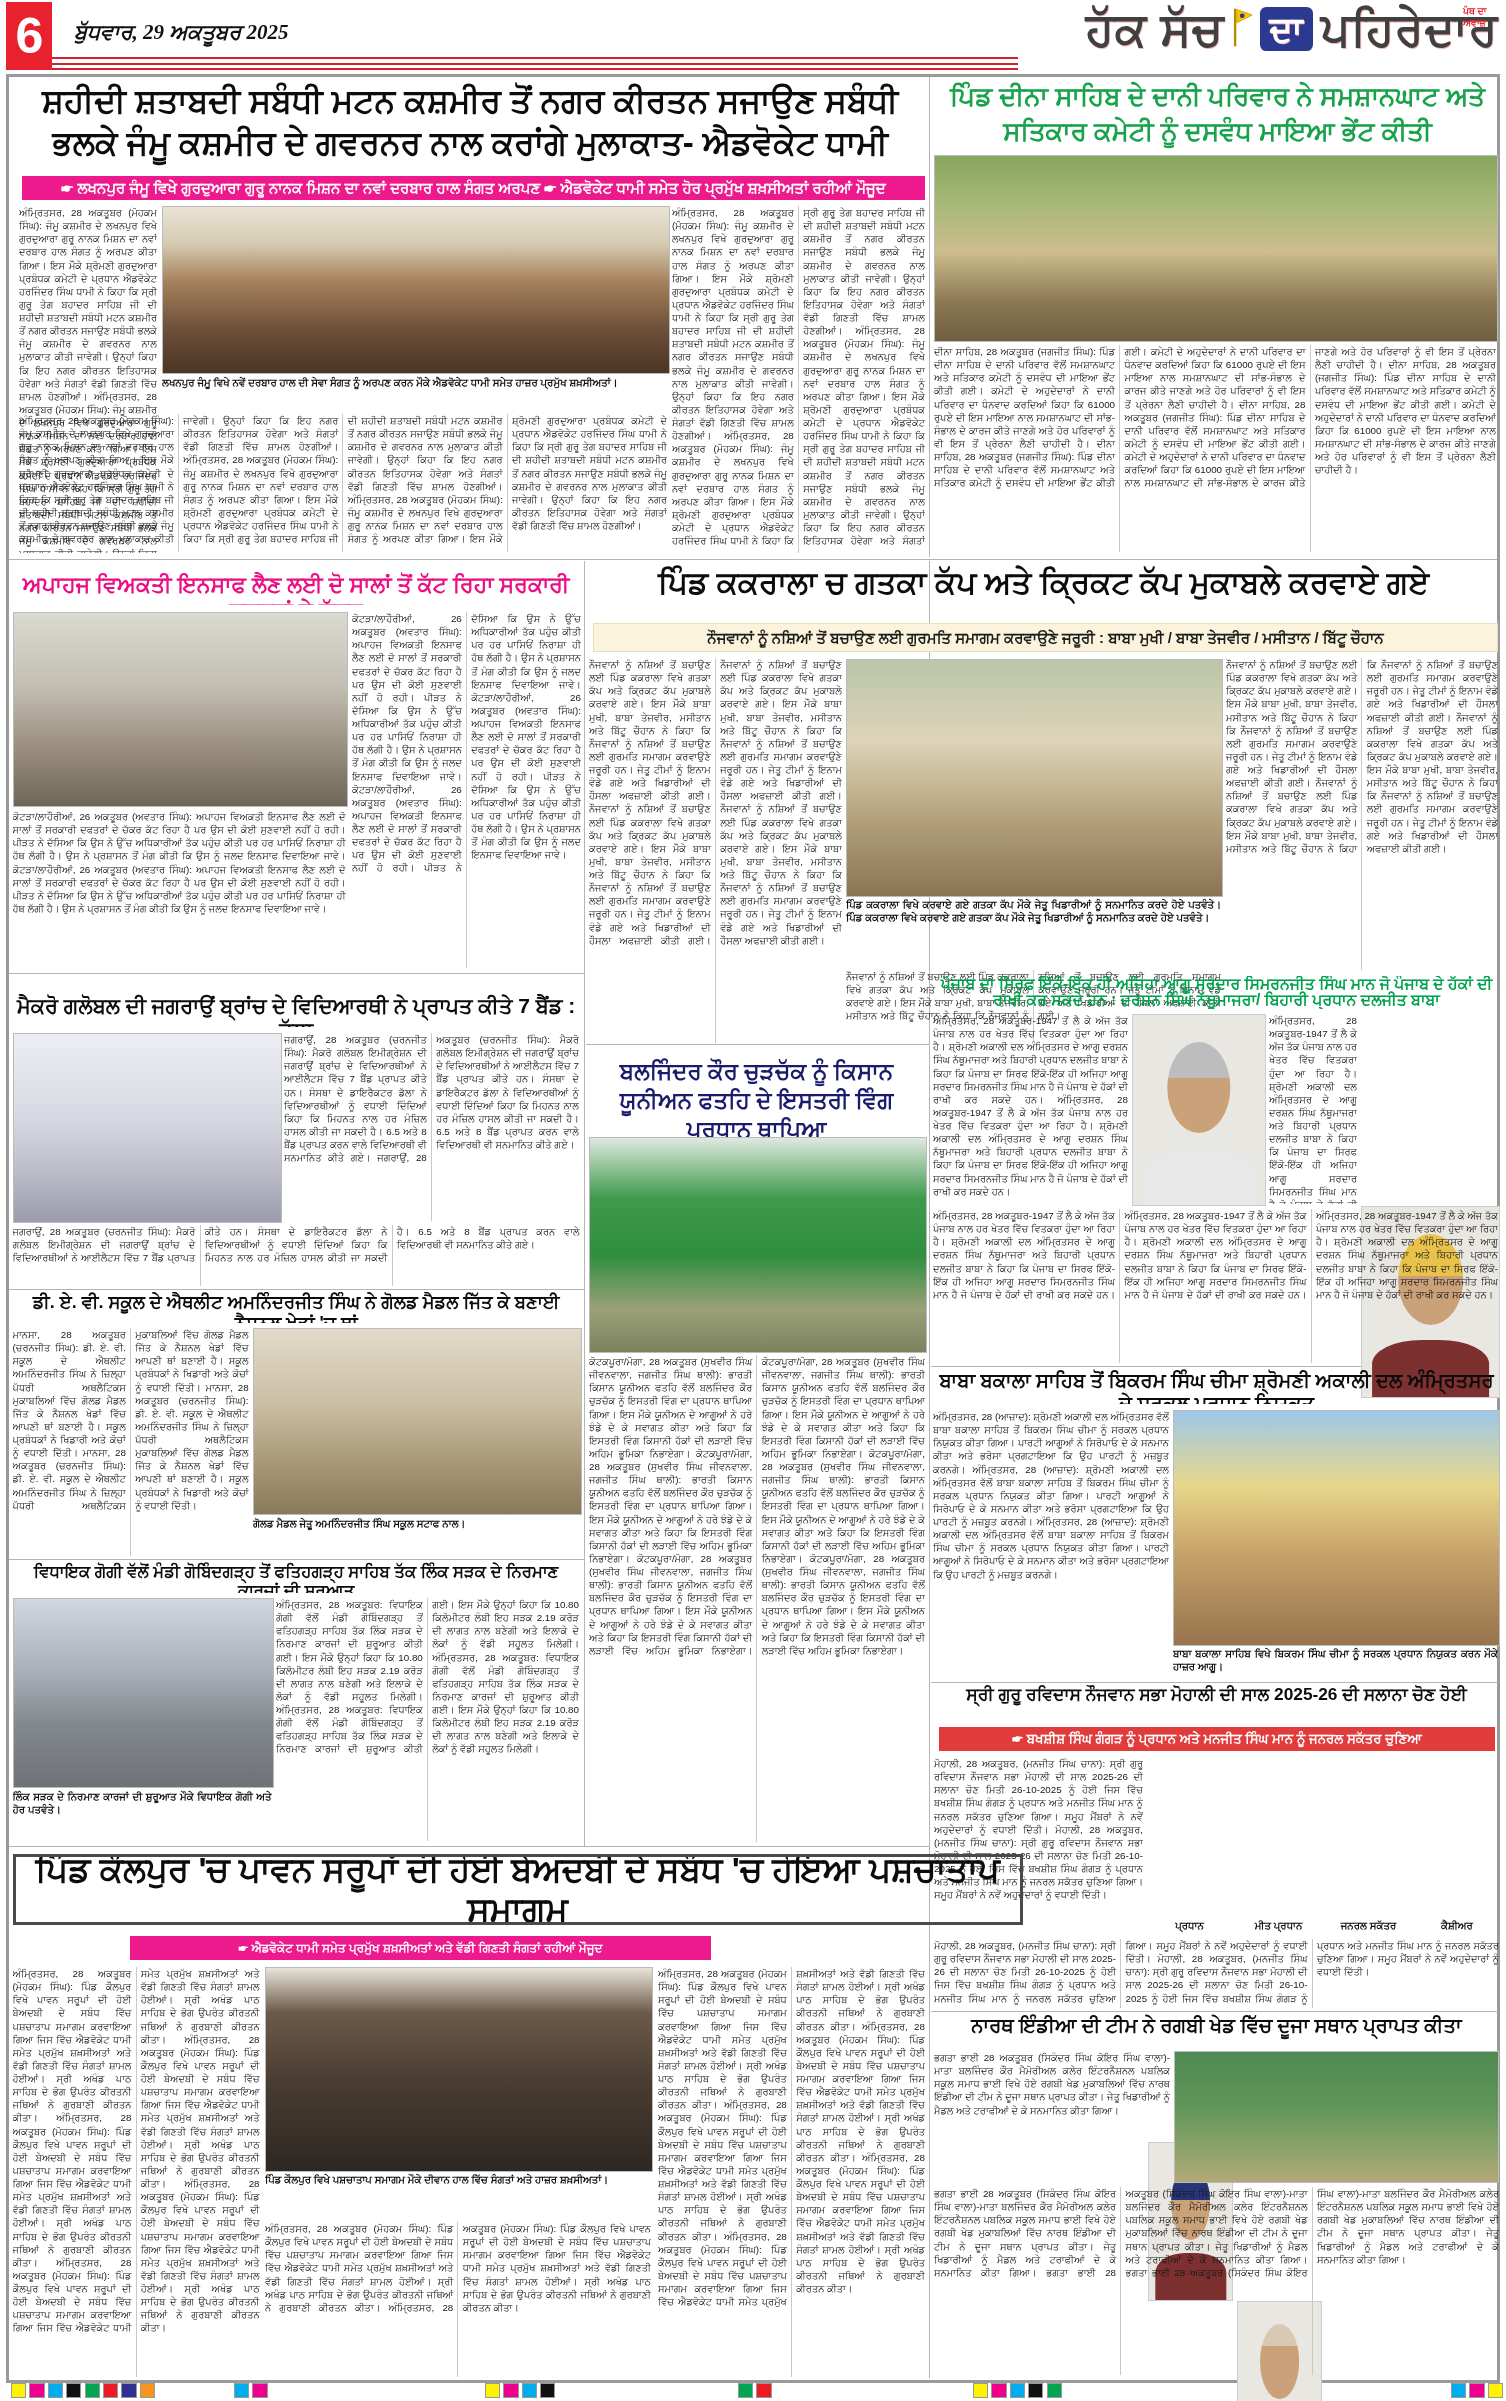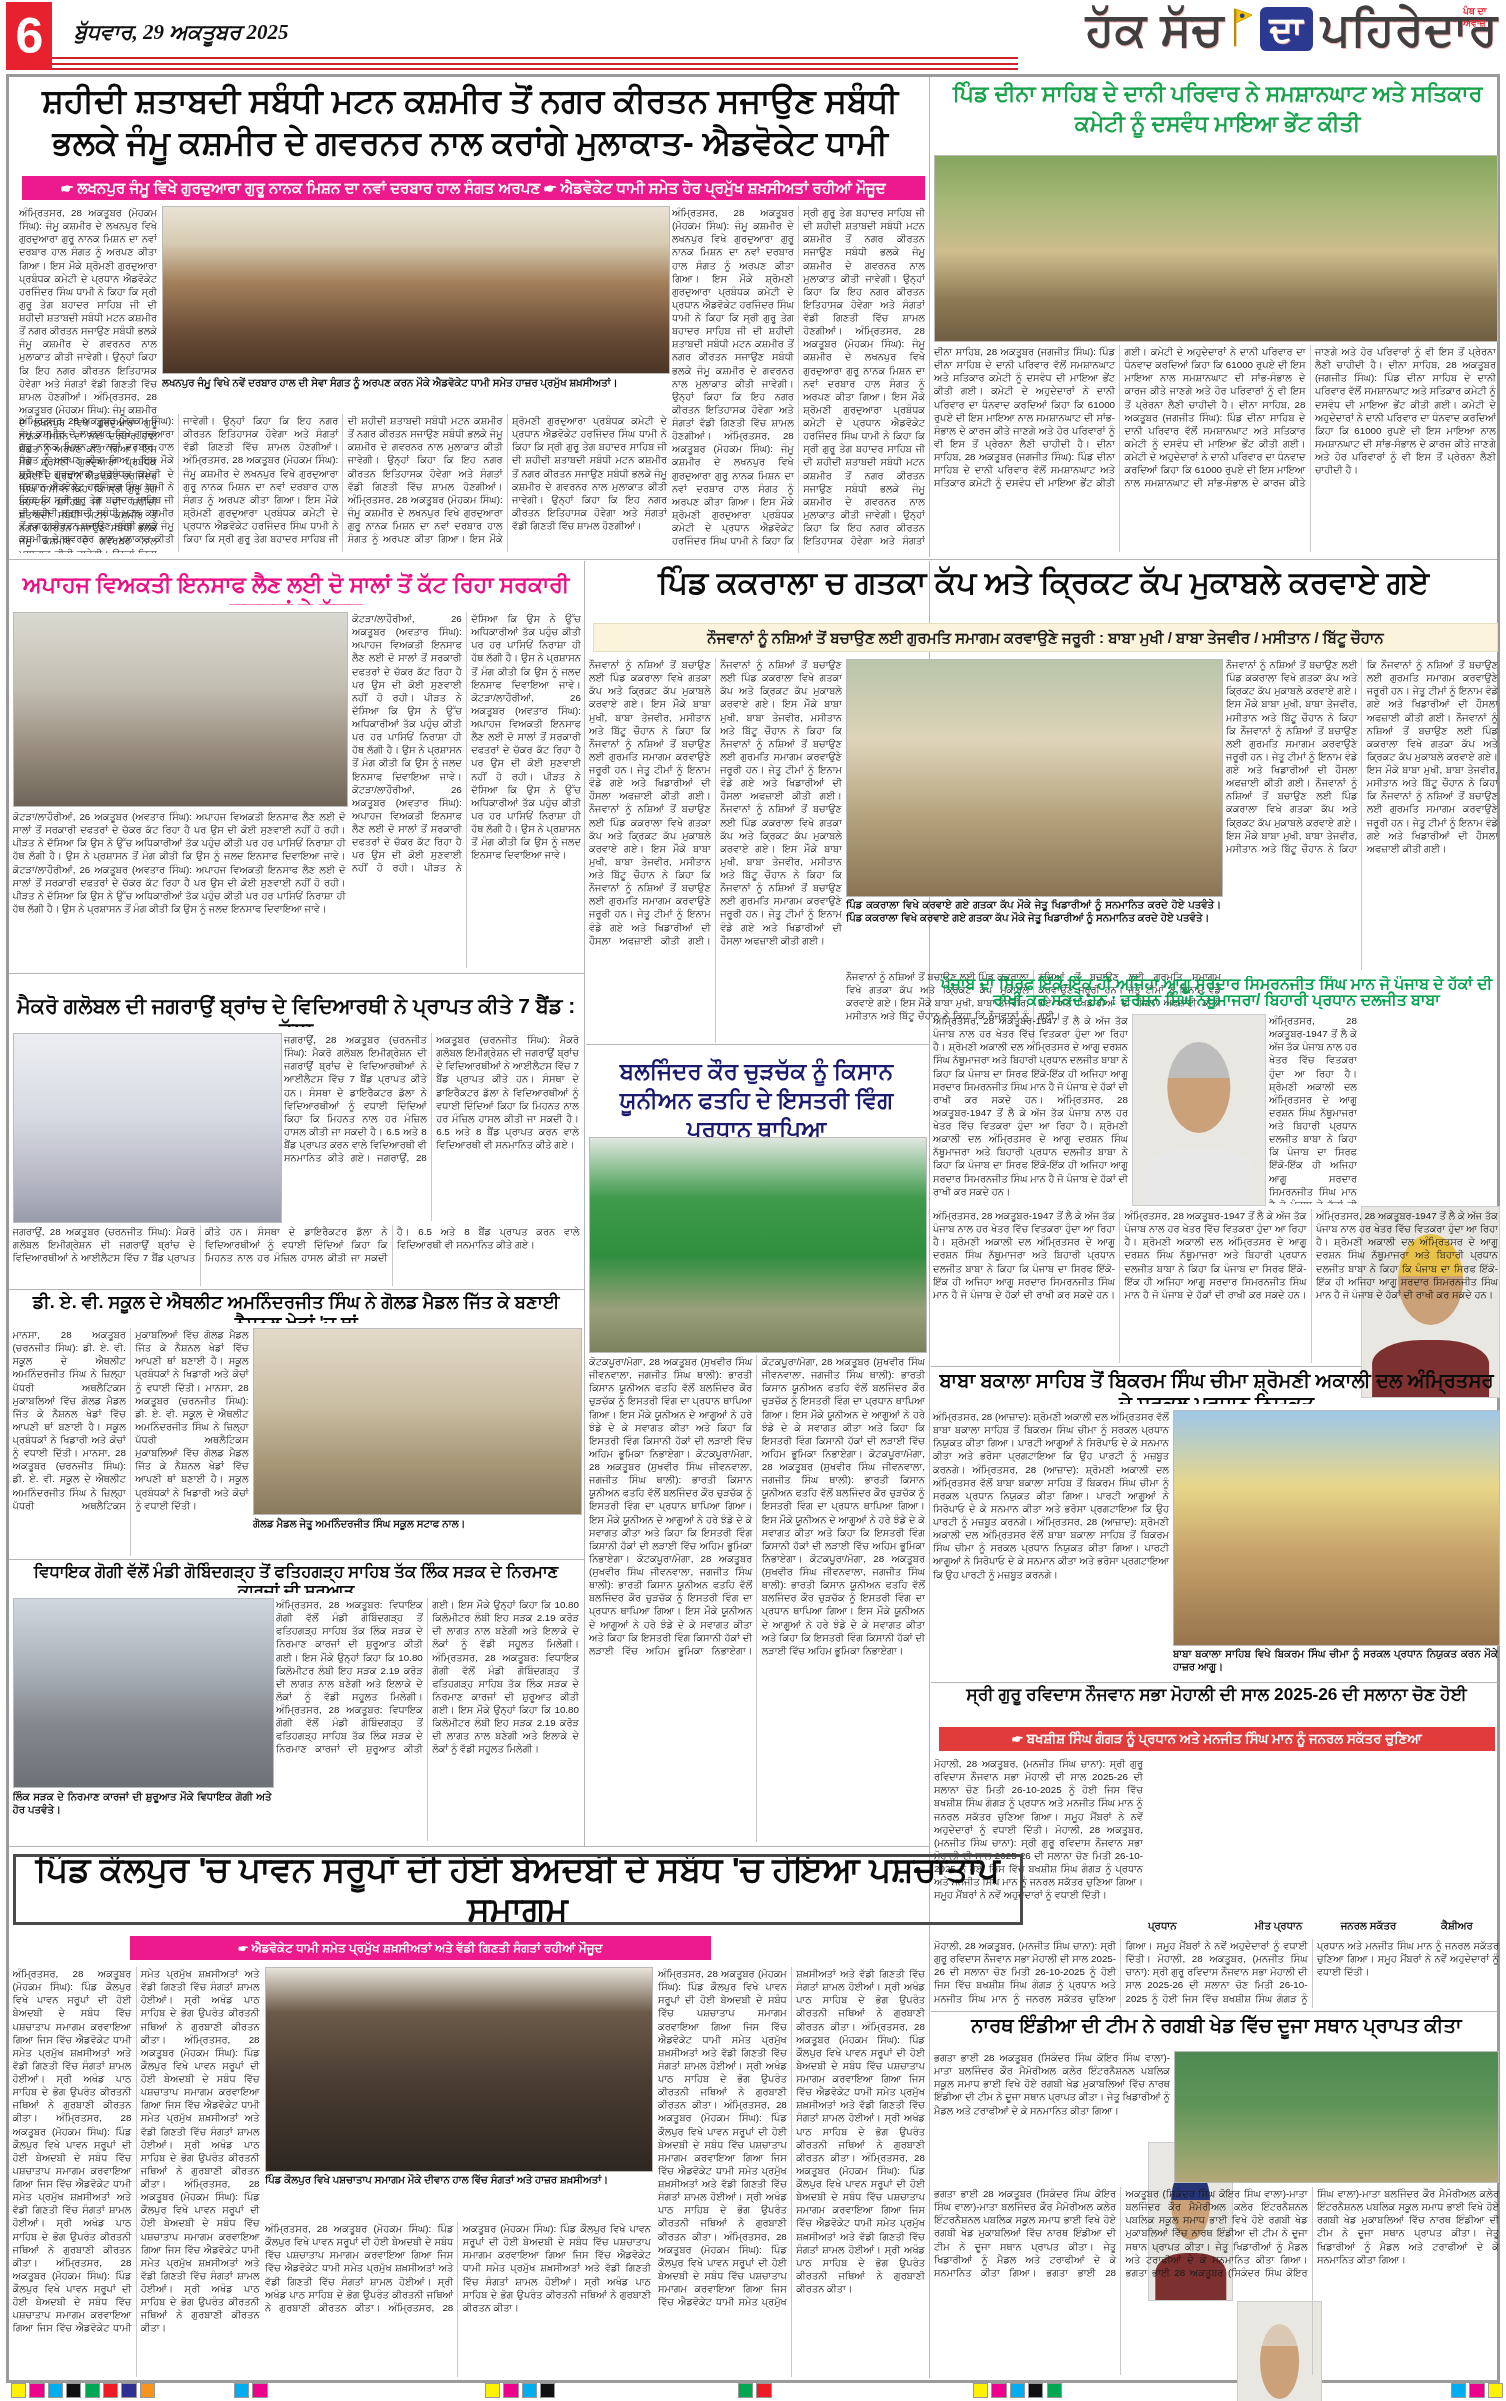--- a/index.html
+++ b/index.html
@@ -95,21 +95,21 @@
   <div class="abs hline" style="left:931px;top:2011px;width:567px;"></div>
 
   <div class="abs headline" style="left:15.7px;top:80px;width:909px;height:93px;font-size:33px;line-height:1.28;">ਸ਼ਹੀਦੀ ਸ਼ਤਾਬਦੀ ਸਬੰਧੀ ਮਟਨ ਕਸ਼ਮੀਰ ਤੋਂ ਨਗਰ ਕੀਰਤਨ ਸਜਾਉਣ ਸਬੰਧੀ ਭਲਕੇ ਜੰਮੂ ਕਸ਼ਮੀਰ ਦੇ ਗਵਰਨਰ ਨਾਲ ਕਰਾਂਗੇ ਮੁਲਾਕਾਤ- ਐਡਵੋਕੇਟ ਧਾਮੀ</div>
   <div class="abs kicker" style="left:22px;top:176px;width:903px;height:24px;font-size:15px;">☛ ਲਖਨਪੁਰ ਜੰਮੂ ਵਿਖੇ ਗੁਰਦੁਆਰਾ ਗੁਰੂ ਨਾਨਕ ਮਿਸ਼ਨ ਦਾ ਨਵਾਂ ਦਰਬਾਰ ਹਾਲ ਸੰਗਤ ਅਰਪਣ ☛ ਐਡਵੋਕੇਟ ਧਾਮੀ ਸਮੇਤ ਹੋਰ ਪ੍ਰਮੁੱਖ ਸ਼ਖ਼ਸੀਅਤਾਂ ਰਹੀਆਂ ਮੌਜੂਦ</div>
   <div class="abs body-text" style="left:19px;top:206px;width:138px;height:347px;">ਅੰਮ੍ਰਿਤਸਰ, 28 ਅਕਤੂਬਰ (ਮੋਹਕਮ ਸਿੰਘ): ਜੰਮੂ ਕਸ਼ਮੀਰ ਦੇ ਲਖਨਪੁਰ ਵਿਖੇ ਗੁਰਦੁਆਰਾ ਗੁਰੂ ਨਾਨਕ ਮਿਸ਼ਨ ਦਾ ਨਵਾਂ ਦਰਬਾਰ ਹਾਲ ਸੰਗਤ ਨੂੰ ਅਰਪਣ ਕੀਤਾ ਗਿਆ। ਇਸ ਮੌਕੇ ਸ਼੍ਰੋਮਣੀ ਗੁਰਦੁਆਰਾ ਪ੍ਰਬੰਧਕ ਕਮੇਟੀ ਦੇ ਪ੍ਰਧਾਨ ਐਡਵੋਕੇਟ ਹਰਜਿੰਦਰ ਸਿੰਘ ਧਾਮੀ ਨੇ ਕਿਹਾ ਕਿ ਸ੍ਰੀ ਗੁਰੂ ਤੇਗ ਬਹਾਦਰ ਸਾਹਿਬ ਜੀ ਦੀ ਸ਼ਹੀਦੀ ਸ਼ਤਾਬਦੀ ਸਬੰਧੀ ਮਟਨ ਕਸ਼ਮੀਰ ਤੋਂ ਨਗਰ ਕੀਰਤਨ ਸਜਾਉਣ ਸਬੰਧੀ ਭਲਕੇ ਜੰਮੂ ਕਸ਼ਮੀਰ ਦੇ ਗਵਰਨਰ ਨਾਲ ਮੁਲਾਕਾਤ ਕੀਤੀ ਜਾਵੇਗੀ। ਉਨ੍ਹਾਂ ਕਿਹਾ ਕਿ ਇਹ ਨਗਰ ਕੀਰਤਨ ਇਤਿਹਾਸਕ ਹੋਵੇਗਾ ਅਤੇ ਸੰਗਤਾਂ ਵੱਡੀ ਗਿਣਤੀ ਵਿੱਚ ਸ਼ਾਮਲ ਹੋਣਗੀਆਂ। ਅੰਮ੍ਰਿਤਸਰ, 28 ਅਕਤੂਬਰ (ਮੋਹਕਮ ਸਿੰਘ): ਜੰਮੂ ਕਸ਼ਮੀਰ ਦੇ ਲਖਨਪੁਰ ਵਿਖੇ ਗੁਰਦੁਆਰਾ ਗੁਰੂ ਨਾਨਕ ਮਿਸ਼ਨ ਦਾ ਨਵਾਂ ਦਰਬਾਰ ਹਾਲ ਸੰਗਤ ਨੂੰ ਅਰਪਣ ਕੀਤਾ ਗਿਆ। ਇਸ ਮੌਕੇ ਸ਼੍ਰੋਮਣੀ ਗੁਰਦੁਆਰਾ ਪ੍ਰਬੰਧਕ ਕਮੇਟੀ ਦੇ ਪ੍ਰਧਾਨ ਐਡਵੋਕੇਟ ਹਰਜਿੰਦਰ ਸਿੰਘ ਧਾਮੀ ਨੇ ਕਿਹਾ ਕਿ ਸ੍ਰੀ ਗੁਰੂ ਤੇਗ ਬਹਾਦਰ ਸਾਹਿਬ ਜੀ ਦੀ ਸ਼ਹੀਦੀ ਸ਼ਤਾਬਦੀ ਸਬੰਧੀ ਮਟਨ ਕਸ਼ਮੀਰ ਤੋਂ ਨਗਰ ਕੀਰਤਨ ਸਜਾਉਣ ਸਬੰਧੀ ਭਲਕੇ ਜੰਮੂ ਕਸ਼ਮੀਰ ਦੇ ਗਵਰਨਰ ਨਾਲ ਮੁਲਾਕਾਤ ਕੀਤੀ ਜਾਵੇਗੀ। ਉਨ੍ਹਾਂ ਕਿਹਾ ਕਿ ਇਹ ਨਗਰ ਕੀਰਤਨ ਇਤਿਹਾਸਕ ਹੋਵੇਗਾ ਅਤੇ ਸੰਗਤਾਂ ਵੱਡੀ ਗਿਣਤੀ ਵਿੱਚ ਸ਼ਾਮਲ ਹੋਣਗੀਆਂ।</div>
   <div class="abs photo ph-hall" style="left:162px;top:206px;width:506px;height:166px;"></div>
   <div class="abs caption" style="left:162px;top:376px;width:506px;height:35px;">ਲਖਨਪੁਰ ਜੰਮੂ ਵਿਖੇ ਨਵੇਂ ਦਰਬਾਰ ਹਾਲ ਦੀ ਸੇਵਾ ਸੰਗਤ ਨੂੰ ਅਰਪਣ ਕਰਨ ਮੌਕੇ ਐਡਵੋਕੇਟ ਧਾਮੀ ਸਮੇਤ ਹਾਜ਼ਰ ਪ੍ਰਮੁੱਖ ਸ਼ਖ਼ਸੀਅਤਾਂ।</div>
   <div class="abs body-text cols2" style="left:672px;top:206px;width:253px;height:347px;">ਅੰਮ੍ਰਿਤਸਰ, 28 ਅਕਤੂਬਰ (ਮੋਹਕਮ ਸਿੰਘ): ਜੰਮੂ ਕਸ਼ਮੀਰ ਦੇ ਲਖਨਪੁਰ ਵਿਖੇ ਗੁਰਦੁਆਰਾ ਗੁਰੂ ਨਾਨਕ ਮਿਸ਼ਨ ਦਾ ਨਵਾਂ ਦਰਬਾਰ ਹਾਲ ਸੰਗਤ ਨੂੰ ਅਰਪਣ ਕੀਤਾ ਗਿਆ। ਇਸ ਮੌਕੇ ਸ਼੍ਰੋਮਣੀ ਗੁਰਦੁਆਰਾ ਪ੍ਰਬੰਧਕ ਕਮੇਟੀ ਦੇ ਪ੍ਰਧਾਨ ਐਡਵੋਕੇਟ ਹਰਜਿੰਦਰ ਸਿੰਘ ਧਾਮੀ ਨੇ ਕਿਹਾ ਕਿ ਸ੍ਰੀ ਗੁਰੂ ਤੇਗ ਬਹਾਦਰ ਸਾਹਿਬ ਜੀ ਦੀ ਸ਼ਹੀਦੀ ਸ਼ਤਾਬਦੀ ਸਬੰਧੀ ਮਟਨ ਕਸ਼ਮੀਰ ਤੋਂ ਨਗਰ ਕੀਰਤਨ ਸਜਾਉਣ ਸਬੰਧੀ ਭਲਕੇ ਜੰਮੂ ਕਸ਼ਮੀਰ ਦੇ ਗਵਰਨਰ ਨਾਲ ਮੁਲਾਕਾਤ ਕੀਤੀ ਜਾਵੇਗੀ। ਉਨ੍ਹਾਂ ਕਿਹਾ ਕਿ ਇਹ ਨਗਰ ਕੀਰਤਨ ਇਤਿਹਾਸਕ ਹੋਵੇਗਾ ਅਤੇ ਸੰਗਤਾਂ ਵੱਡੀ ਗਿਣਤੀ ਵਿੱਚ ਸ਼ਾਮਲ ਹੋਣਗੀਆਂ। ਅੰਮ੍ਰਿਤਸਰ, 28 ਅਕਤੂਬਰ (ਮੋਹਕਮ ਸਿੰਘ): ਜੰਮੂ ਕਸ਼ਮੀਰ ਦੇ ਲਖਨਪੁਰ ਵਿਖੇ ਗੁਰਦੁਆਰਾ ਗੁਰੂ ਨਾਨਕ ਮਿਸ਼ਨ ਦਾ ਨਵਾਂ ਦਰਬਾਰ ਹਾਲ ਸੰਗਤ ਨੂੰ ਅਰਪਣ ਕੀਤਾ ਗਿਆ। ਇਸ ਮੌਕੇ ਸ਼੍ਰੋਮਣੀ ਗੁਰਦੁਆਰਾ ਪ੍ਰਬੰਧਕ ਕਮੇਟੀ ਦੇ ਪ੍ਰਧਾਨ ਐਡਵੋਕੇਟ ਹਰਜਿੰਦਰ ਸਿੰਘ ਧਾਮੀ ਨੇ ਕਿਹਾ ਕਿ ਸ੍ਰੀ ਗੁਰੂ ਤੇਗ ਬਹਾਦਰ ਸਾਹਿਬ ਜੀ ਦੀ ਸ਼ਹੀਦੀ ਸ਼ਤਾਬਦੀ ਸਬੰਧੀ ਮਟਨ ਕਸ਼ਮੀਰ ਤੋਂ ਨਗਰ ਕੀਰਤਨ ਸਜਾਉਣ ਸਬੰਧੀ ਭਲਕੇ ਜੰਮੂ ਕਸ਼ਮੀਰ ਦੇ ਗਵਰਨਰ ਨਾਲ ਮੁਲਾਕਾਤ ਕੀਤੀ ਜਾਵੇਗੀ। ਉਨ੍ਹਾਂ ਕਿਹਾ ਕਿ ਇਹ ਨਗਰ ਕੀਰਤਨ ਇਤਿਹਾਸਕ ਹੋਵੇਗਾ ਅਤੇ ਸੰਗਤਾਂ ਵੱਡੀ ਗਿਣਤੀ ਵਿੱਚ ਸ਼ਾਮਲ ਹੋਣਗੀਆਂ। ਅੰਮ੍ਰਿਤਸਰ, 28 ਅਕਤੂਬਰ (ਮੋਹਕਮ ਸਿੰਘ): ਜੰਮੂ ਕਸ਼ਮੀਰ ਦੇ ਲਖਨਪੁਰ ਵਿਖੇ ਗੁਰਦੁਆਰਾ ਗੁਰੂ ਨਾਨਕ ਮਿਸ਼ਨ ਦਾ ਨਵਾਂ ਦਰਬਾਰ ਹਾਲ ਸੰਗਤ ਨੂੰ ਅਰਪਣ ਕੀਤਾ ਗਿਆ। ਇਸ ਮੌਕੇ ਸ਼੍ਰੋਮਣੀ ਗੁਰਦੁਆਰਾ ਪ੍ਰਬੰਧਕ ਕਮੇਟੀ ਦੇ ਪ੍ਰਧਾਨ ਐਡਵੋਕੇਟ ਹਰਜਿੰਦਰ ਸਿੰਘ ਧਾਮੀ ਨੇ ਕਿਹਾ ਕਿ ਸ੍ਰੀ ਗੁਰੂ ਤੇਗ ਬਹਾਦਰ ਸਾਹਿਬ ਜੀ ਦੀ ਸ਼ਹੀਦੀ ਸ਼ਤਾਬਦੀ ਸਬੰਧੀ ਮਟਨ ਕਸ਼ਮੀਰ ਤੋਂ ਨਗਰ ਕੀਰਤਨ ਸਜਾਉਣ ਸਬੰਧੀ ਭਲਕੇ ਜੰਮੂ ਕਸ਼ਮੀਰ ਦੇ ਗਵਰਨਰ ਨਾਲ ਮੁਲਾਕਾਤ ਕੀਤੀ ਜਾਵੇਗੀ। ਉਨ੍ਹਾਂ ਕਿਹਾ ਕਿ ਇਹ ਨਗਰ ਕੀਰਤਨ ਇਤਿਹਾਸਕ ਹੋਵੇਗਾ ਅਤੇ ਸੰਗਤਾਂ ਵੱਡੀ ਗਿਣਤੀ ਵਿੱਚ ਸ਼ਾਮਲ ਹੋਣਗੀਆਂ।</div>
   <div class="abs body-text cols4" style="left:19px;top:414px;width:648px;height:138px;">ਅੰਮ੍ਰਿਤਸਰ, 28 ਅਕਤੂਬਰ (ਮੋਹਕਮ ਸਿੰਘ): ਜੰਮੂ ਕਸ਼ਮੀਰ ਦੇ ਲਖਨਪੁਰ ਵਿਖੇ ਗੁਰਦੁਆਰਾ ਗੁਰੂ ਨਾਨਕ ਮਿਸ਼ਨ ਦਾ ਨਵਾਂ ਦਰਬਾਰ ਹਾਲ ਸੰਗਤ ਨੂੰ ਅਰਪਣ ਕੀਤਾ ਗਿਆ। ਇਸ ਮੌਕੇ ਸ਼੍ਰੋਮਣੀ ਗੁਰਦੁਆਰਾ ਪ੍ਰਬੰਧਕ ਕਮੇਟੀ ਦੇ ਪ੍ਰਧਾਨ ਐਡਵੋਕੇਟ ਹਰਜਿੰਦਰ ਸਿੰਘ ਧਾਮੀ ਨੇ ਕਿਹਾ ਕਿ ਸ੍ਰੀ ਗੁਰੂ ਤੇਗ ਬਹਾਦਰ ਸਾਹਿਬ ਜੀ ਦੀ ਸ਼ਹੀਦੀ ਸ਼ਤਾਬਦੀ ਸਬੰਧੀ ਮਟਨ ਕਸ਼ਮੀਰ ਤੋਂ ਨਗਰ ਕੀਰਤਨ ਸਜਾਉਣ ਸਬੰਧੀ ਭਲਕੇ ਜੰਮੂ ਕਸ਼ਮੀਰ ਦੇ ਗਵਰਨਰ ਨਾਲ ਮੁਲਾਕਾਤ ਕੀਤੀ ਜਾਵੇਗੀ। ਉਨ੍ਹਾਂ ਕਿਹਾ ਕਿ ਇਹ ਨਗਰ ਕੀਰਤਨ ਇਤਿਹਾਸਕ ਹੋਵੇਗਾ ਅਤੇ ਸੰਗਤਾਂ ਵੱਡੀ ਗਿਣਤੀ ਵਿੱਚ ਸ਼ਾਮਲ ਹੋਣਗੀਆਂ। ਅੰਮ੍ਰਿਤਸਰ, 28 ਅਕਤੂਬਰ (ਮੋਹਕਮ ਸਿੰਘ): ਜੰਮੂ ਕਸ਼ਮੀਰ ਦੇ ਲਖਨਪੁਰ ਵਿਖੇ ਗੁਰਦੁਆਰਾ ਗੁਰੂ ਨਾਨਕ ਮਿਸ਼ਨ ਦਾ ਨਵਾਂ ਦਰਬਾਰ ਹਾਲ ਸੰਗਤ ਨੂੰ ਅਰਪਣ ਕੀਤਾ ਗਿਆ। ਇਸ ਮੌਕੇ ਸ਼੍ਰੋਮਣੀ ਗੁਰਦੁਆਰਾ ਪ੍ਰਬੰਧਕ ਕਮੇਟੀ ਦੇ ਪ੍ਰਧਾਨ ਐਡਵੋਕੇਟ ਹਰਜਿੰਦਰ ਸਿੰਘ ਧਾਮੀ ਨੇ ਕਿਹਾ ਕਿ ਸ੍ਰੀ ਗੁਰੂ ਤੇਗ ਬਹਾਦਰ ਸਾਹਿਬ ਜੀ ਦੀ ਸ਼ਹੀਦੀ ਸ਼ਤਾਬਦੀ ਸਬੰਧੀ ਮਟਨ ਕਸ਼ਮੀਰ ਤੋਂ ਨਗਰ ਕੀਰਤਨ ਸਜਾਉਣ ਸਬੰਧੀ ਭਲਕੇ ਜੰਮੂ ਕਸ਼ਮੀਰ ਦੇ ਗਵਰਨਰ ਨਾਲ ਮੁਲਾਕਾਤ ਕੀਤੀ ਜਾਵੇਗੀ। ਉਨ੍ਹਾਂ ਕਿਹਾ ਕਿ ਇਹ ਨਗਰ ਕੀਰਤਨ ਇਤਿਹਾਸਕ ਹੋਵੇਗਾ ਅਤੇ ਸੰਗਤਾਂ ਵੱਡੀ ਗਿਣਤੀ ਵਿੱਚ ਸ਼ਾਮਲ ਹੋਣਗੀਆਂ। ਅੰਮ੍ਰਿਤਸਰ, 28 ਅਕਤੂਬਰ (ਮੋਹਕਮ ਸਿੰਘ): ਜੰਮੂ ਕਸ਼ਮੀਰ ਦੇ ਲਖਨਪੁਰ ਵਿਖੇ ਗੁਰਦੁਆਰਾ ਗੁਰੂ ਨਾਨਕ ਮਿਸ਼ਨ ਦਾ ਨਵਾਂ ਦਰਬਾਰ ਹਾਲ ਸੰਗਤ ਨੂੰ ਅਰਪਣ ਕੀਤਾ ਗਿਆ। ਇਸ ਮੌਕੇ ਸ਼੍ਰੋਮਣੀ ਗੁਰਦੁਆਰਾ ਪ੍ਰਬੰਧਕ ਕਮੇਟੀ ਦੇ ਪ੍ਰਧਾਨ ਐਡਵੋਕੇਟ ਹਰਜਿੰਦਰ ਸਿੰਘ ਧਾਮੀ ਨੇ ਕਿਹਾ ਕਿ ਸ੍ਰੀ ਗੁਰੂ ਤੇਗ ਬਹਾਦਰ ਸਾਹਿਬ ਜੀ ਦੀ ਸ਼ਹੀਦੀ ਸ਼ਤਾਬਦੀ ਸਬੰਧੀ ਮਟਨ ਕਸ਼ਮੀਰ ਤੋਂ ਨਗਰ ਕੀਰਤਨ ਸਜਾਉਣ ਸਬੰਧੀ ਭਲਕੇ ਜੰਮੂ ਕਸ਼ਮੀਰ ਦੇ ਗਵਰਨਰ ਨਾਲ ਮੁਲਾਕਾਤ ਕੀਤੀ ਜਾਵੇਗੀ। ਉਨ੍ਹਾਂ ਕਿਹਾ ਕਿ ਇਹ ਨਗਰ ਕੀਰਤਨ ਇਤਿਹਾਸਕ ਹੋਵੇਗਾ ਅਤੇ ਸੰਗਤਾਂ ਵੱਡੀ ਗਿਣਤੀ ਵਿੱਚ ਸ਼ਾਮਲ ਹੋਣਗੀਆਂ।</div>
 
-  <div class="abs headline" style="left:939px;top:79px;width:557px;height:74px;font-size:22px;line-height:1.35;color:#18a24b;">ਪਿੰਡ ਦੀਨਾ ਸਾਹਿਬ ਦੇ ਦਾਨੀ ਪਰਿਵਾਰ ਨੇ ਸਮਸ਼ਾਨਘਾਟ ਅਤੇ ਸਤਿਕਾਰ ਕਮੇਟੀ ਨੂੰ ਦਸਵੰਧ ਮਾਇਆ ਭੇਂਟ ਕੀਤੀ</div>
+  <div class="abs headline" style="left:939px;top:79px;width:557px;height:74px;font-size:26px;line-height:1.35;color:#18a24b;">ਪਿੰਡ ਦੀਨਾ ਸਾਹਿਬ ਦੇ ਦਾਨੀ ਪਰਿਵਾਰ ਨੇ ਸਮਸ਼ਾਨਘਾਟ ਅਤੇ ਸਤਿਕਾਰ ਕਮੇਟੀ ਨੂੰ ਦਸਵੰਧ ਮਾਇਆ ਭੇਂਟ ਕੀਤੀ</div>
   <div class="abs photo ph-outdoor" style="left:934px;top:155px;width:562px;height:185px;"></div>
   <div class="abs body-text cols3" style="left:934px;top:345px;width:562px;height:207px;">ਦੀਨਾ ਸਾਹਿਬ, 28 ਅਕਤੂਬਰ (ਜਗਜੀਤ ਸਿੰਘ): ਪਿੰਡ ਦੀਨਾ ਸਾਹਿਬ ਦੇ ਦਾਨੀ ਪਰਿਵਾਰ ਵੱਲੋਂ ਸਮਸ਼ਾਨਘਾਟ ਅਤੇ ਸਤਿਕਾਰ ਕਮੇਟੀ ਨੂੰ ਦਸਵੰਧ ਦੀ ਮਾਇਆ ਭੇਂਟ ਕੀਤੀ ਗਈ। ਕਮੇਟੀ ਦੇ ਅਹੁਦੇਦਾਰਾਂ ਨੇ ਦਾਨੀ ਪਰਿਵਾਰ ਦਾ ਧੰਨਵਾਦ ਕਰਦਿਆਂ ਕਿਹਾ ਕਿ 61000 ਰੁਪਏ ਦੀ ਇਸ ਮਾਇਆ ਨਾਲ ਸਮਸ਼ਾਨਘਾਟ ਦੀ ਸਾਂਭ-ਸੰਭਾਲ ਦੇ ਕਾਰਜ ਕੀਤੇ ਜਾਣਗੇ ਅਤੇ ਹੋਰ ਪਰਿਵਾਰਾਂ ਨੂੰ ਵੀ ਇਸ ਤੋਂ ਪ੍ਰੇਰਨਾ ਲੈਣੀ ਚਾਹੀਦੀ ਹੈ। ਦੀਨਾ ਸਾਹਿਬ, 28 ਅਕਤੂਬਰ (ਜਗਜੀਤ ਸਿੰਘ): ਪਿੰਡ ਦੀਨਾ ਸਾਹਿਬ ਦੇ ਦਾਨੀ ਪਰਿਵਾਰ ਵੱਲੋਂ ਸਮਸ਼ਾਨਘਾਟ ਅਤੇ ਸਤਿਕਾਰ ਕਮੇਟੀ ਨੂੰ ਦਸਵੰਧ ਦੀ ਮਾਇਆ ਭੇਂਟ ਕੀਤੀ ਗਈ। ਕਮੇਟੀ ਦੇ ਅਹੁਦੇਦਾਰਾਂ ਨੇ ਦਾਨੀ ਪਰਿਵਾਰ ਦਾ ਧੰਨਵਾਦ ਕਰਦਿਆਂ ਕਿਹਾ ਕਿ 61000 ਰੁਪਏ ਦੀ ਇਸ ਮਾਇਆ ਨਾਲ ਸਮਸ਼ਾਨਘਾਟ ਦੀ ਸਾਂਭ-ਸੰਭਾਲ ਦੇ ਕਾਰਜ ਕੀਤੇ ਜਾਣਗੇ ਅਤੇ ਹੋਰ ਪਰਿਵਾਰਾਂ ਨੂੰ ਵੀ ਇਸ ਤੋਂ ਪ੍ਰੇਰਨਾ ਲੈਣੀ ਚਾਹੀਦੀ ਹੈ। ਦੀਨਾ ਸਾਹਿਬ, 28 ਅਕਤੂਬਰ (ਜਗਜੀਤ ਸਿੰਘ): ਪਿੰਡ ਦੀਨਾ ਸਾਹਿਬ ਦੇ ਦਾਨੀ ਪਰਿਵਾਰ ਵੱਲੋਂ ਸਮਸ਼ਾਨਘਾਟ ਅਤੇ ਸਤਿਕਾਰ ਕਮੇਟੀ ਨੂੰ ਦਸਵੰਧ ਦੀ ਮਾਇਆ ਭੇਂਟ ਕੀਤੀ ਗਈ। ਕਮੇਟੀ ਦੇ ਅਹੁਦੇਦਾਰਾਂ ਨੇ ਦਾਨੀ ਪਰਿਵਾਰ ਦਾ ਧੰਨਵਾਦ ਕਰਦਿਆਂ ਕਿਹਾ ਕਿ 61000 ਰੁਪਏ ਦੀ ਇਸ ਮਾਇਆ ਨਾਲ ਸਮਸ਼ਾਨਘਾਟ ਦੀ ਸਾਂਭ-ਸੰਭਾਲ ਦੇ ਕਾਰਜ ਕੀਤੇ ਜਾਣਗੇ ਅਤੇ ਹੋਰ ਪਰਿਵਾਰਾਂ ਨੂੰ ਵੀ ਇਸ ਤੋਂ ਪ੍ਰੇਰਨਾ ਲੈਣੀ ਚਾਹੀਦੀ ਹੈ। ਦੀਨਾ ਸਾਹਿਬ, 28 ਅਕਤੂਬਰ (ਜਗਜੀਤ ਸਿੰਘ): ਪਿੰਡ ਦੀਨਾ ਸਾਹਿਬ ਦੇ ਦਾਨੀ ਪਰਿਵਾਰ ਵੱਲੋਂ ਸਮਸ਼ਾਨਘਾਟ ਅਤੇ ਸਤਿਕਾਰ ਕਮੇਟੀ ਨੂੰ ਦਸਵੰਧ ਦੀ ਮਾਇਆ ਭੇਂਟ ਕੀਤੀ ਗਈ। ਕਮੇਟੀ ਦੇ ਅਹੁਦੇਦਾਰਾਂ ਨੇ ਦਾਨੀ ਪਰਿਵਾਰ ਦਾ ਧੰਨਵਾਦ ਕਰਦਿਆਂ ਕਿਹਾ ਕਿ 61000 ਰੁਪਏ ਦੀ ਇਸ ਮਾਇਆ ਨਾਲ ਸਮਸ਼ਾਨਘਾਟ ਦੀ ਸਾਂਭ-ਸੰਭਾਲ ਦੇ ਕਾਰਜ ਕੀਤੇ ਜਾਣਗੇ ਅਤੇ ਹੋਰ ਪਰਿਵਾਰਾਂ ਨੂੰ ਵੀ ਇਸ ਤੋਂ ਪ੍ਰੇਰਨਾ ਲੈਣੀ ਚਾਹੀਦੀ ਹੈ।</div>
 
   <div class="abs headline" style="left:12.6px;top:572px;width:567px;height:33px;font-size:22px;color:#ea0f84;">ਅਪਾਹਜ ਵਿਅਕਤੀ ਇਨਸਾਫ ਲੈਣ ਲਈ ਦੋ ਸਾਲਾਂ ਤੋਂ ਕੱਟ ਰਿਹਾ ਸਰਕਾਰੀ ਦਫਤਰਾਂ ਦੇ ਚੱਕਰ</div>
   <div class="abs photo ph-group" style="left:12.6px;top:612px;width:333px;height:193px;"></div>
   <div class="abs body-text" style="left:12.6px;top:810px;width:333px;height:159px;">ਕੋਟੜਾ/ਲਾਹੌਰੀਆਂ, 26 ਅਕਤੂਬਰ (ਅਵਤਾਰ ਸਿੰਘ): ਅਪਾਹਜ ਵਿਅਕਤੀ ਇਨਸਾਫ ਲੈਣ ਲਈ ਦੋ ਸਾਲਾਂ ਤੋਂ ਸਰਕਾਰੀ ਦਫਤਰਾਂ ਦੇ ਚੱਕਰ ਕੱਟ ਰਿਹਾ ਹੈ ਪਰ ਉਸ ਦੀ ਕੋਈ ਸੁਣਵਾਈ ਨਹੀਂ ਹੋ ਰਹੀ। ਪੀੜਤ ਨੇ ਦੱਸਿਆ ਕਿ ਉਸ ਨੇ ਉੱਚ ਅਧਿਕਾਰੀਆਂ ਤੱਕ ਪਹੁੰਚ ਕੀਤੀ ਪਰ ਹਰ ਪਾਸਿਓਂ ਨਿਰਾਸ਼ਾ ਹੀ ਹੱਥ ਲੱਗੀ ਹੈ। ਉਸ ਨੇ ਪ੍ਰਸ਼ਾਸਨ ਤੋਂ ਮੰਗ ਕੀਤੀ ਕਿ ਉਸ ਨੂੰ ਜਲਦ ਇਨਸਾਫ ਦਿਵਾਇਆ ਜਾਵੇ। ਕੋਟੜਾ/ਲਾਹੌਰੀਆਂ, 26 ਅਕਤੂਬਰ (ਅਵਤਾਰ ਸਿੰਘ): ਅਪਾਹਜ ਵਿਅਕਤੀ ਇਨਸਾਫ ਲੈਣ ਲਈ ਦੋ ਸਾਲਾਂ ਤੋਂ ਸਰਕਾਰੀ ਦਫਤਰਾਂ ਦੇ ਚੱਕਰ ਕੱਟ ਰਿਹਾ ਹੈ ਪਰ ਉਸ ਦੀ ਕੋਈ ਸੁਣਵਾਈ ਨਹੀਂ ਹੋ ਰਹੀ। ਪੀੜਤ ਨੇ ਦੱਸਿਆ ਕਿ ਉਸ ਨੇ ਉੱਚ ਅਧਿਕਾਰੀਆਂ ਤੱਕ ਪਹੁੰਚ ਕੀਤੀ ਪਰ ਹਰ ਪਾਸਿਓਂ ਨਿਰਾਸ਼ਾ ਹੀ ਹੱਥ ਲੱਗੀ ਹੈ। ਉਸ ਨੇ ਪ੍ਰਸ਼ਾਸਨ ਤੋਂ ਮੰਗ ਕੀਤੀ ਕਿ ਉਸ ਨੂੰ ਜਲਦ ਇਨਸਾਫ ਦਿਵਾਇਆ ਜਾਵੇ।</div>
   <div class="abs body-text cols2" style="left:352px;top:612px;width:229px;height:356px;">ਕੋਟੜਾ/ਲਾਹੌਰੀਆਂ, 26 ਅਕਤੂਬਰ (ਅਵਤਾਰ ਸਿੰਘ): ਅਪਾਹਜ ਵਿਅਕਤੀ ਇਨਸਾਫ ਲੈਣ ਲਈ ਦੋ ਸਾਲਾਂ ਤੋਂ ਸਰਕਾਰੀ ਦਫਤਰਾਂ ਦੇ ਚੱਕਰ ਕੱਟ ਰਿਹਾ ਹੈ ਪਰ ਉਸ ਦੀ ਕੋਈ ਸੁਣਵਾਈ ਨਹੀਂ ਹੋ ਰਹੀ। ਪੀੜਤ ਨੇ ਦੱਸਿਆ ਕਿ ਉਸ ਨੇ ਉੱਚ ਅਧਿਕਾਰੀਆਂ ਤੱਕ ਪਹੁੰਚ ਕੀਤੀ ਪਰ ਹਰ ਪਾਸਿਓਂ ਨਿਰਾਸ਼ਾ ਹੀ ਹੱਥ ਲੱਗੀ ਹੈ। ਉਸ ਨੇ ਪ੍ਰਸ਼ਾਸਨ ਤੋਂ ਮੰਗ ਕੀਤੀ ਕਿ ਉਸ ਨੂੰ ਜਲਦ ਇਨਸਾਫ ਦਿਵਾਇਆ ਜਾਵੇ। ਕੋਟੜਾ/ਲਾਹੌਰੀਆਂ, 26 ਅਕਤੂਬਰ (ਅਵਤਾਰ ਸਿੰਘ): ਅਪਾਹਜ ਵਿਅਕਤੀ ਇਨਸਾਫ ਲੈਣ ਲਈ ਦੋ ਸਾਲਾਂ ਤੋਂ ਸਰਕਾਰੀ ਦਫਤਰਾਂ ਦੇ ਚੱਕਰ ਕੱਟ ਰਿਹਾ ਹੈ ਪਰ ਉਸ ਦੀ ਕੋਈ ਸੁਣਵਾਈ ਨਹੀਂ ਹੋ ਰਹੀ। ਪੀੜਤ ਨੇ ਦੱਸਿਆ ਕਿ ਉਸ ਨੇ ਉੱਚ ਅਧਿਕਾਰੀਆਂ ਤੱਕ ਪਹੁੰਚ ਕੀਤੀ ਪਰ ਹਰ ਪਾਸਿਓਂ ਨਿਰਾਸ਼ਾ ਹੀ ਹੱਥ ਲੱਗੀ ਹੈ। ਉਸ ਨੇ ਪ੍ਰਸ਼ਾਸਨ ਤੋਂ ਮੰਗ ਕੀਤੀ ਕਿ ਉਸ ਨੂੰ ਜਲਦ ਇਨਸਾਫ ਦਿਵਾਇਆ ਜਾਵੇ। ਕੋਟੜਾ/ਲਾਹੌਰੀਆਂ, 26 ਅਕਤੂਬਰ (ਅਵਤਾਰ ਸਿੰਘ): ਅਪਾਹਜ ਵਿਅਕਤੀ ਇਨਸਾਫ ਲੈਣ ਲਈ ਦੋ ਸਾਲਾਂ ਤੋਂ ਸਰਕਾਰੀ ਦਫਤਰਾਂ ਦੇ ਚੱਕਰ ਕੱਟ ਰਿਹਾ ਹੈ ਪਰ ਉਸ ਦੀ ਕੋਈ ਸੁਣਵਾਈ ਨਹੀਂ ਹੋ ਰਹੀ। ਪੀੜਤ ਨੇ ਦੱਸਿਆ ਕਿ ਉਸ ਨੇ ਉੱਚ ਅਧਿਕਾਰੀਆਂ ਤੱਕ ਪਹੁੰਚ ਕੀਤੀ ਪਰ ਹਰ ਪਾਸਿਓਂ ਨਿਰਾਸ਼ਾ ਹੀ ਹੱਥ ਲੱਗੀ ਹੈ। ਉਸ ਨੇ ਪ੍ਰਸ਼ਾਸਨ ਤੋਂ ਮੰਗ ਕੀਤੀ ਕਿ ਉਸ ਨੂੰ ਜਲਦ ਇਨਸਾਫ ਦਿਵਾਇਆ ਜਾਵੇ।</div>
 
   <div class="abs headline" style="left:589px;top:565px;width:909px;height:44px;font-size:31px;">ਪਿੰਡ ਕਕਰਾਲਾ ਚ ਗਤਕਾ ਕੱਪ ਅਤੇ ਕ੍ਰਿਕਟ ਕੱਪ ਮੁਕਾਬਲੇ ਕਰਵਾਏ ਗਏ</div>
   <div class="abs subhead" style="left:593px;top:623px;width:903px;height:27px;font-size:15px;">ਨੌਜਵਾਨਾਂ ਨੂੰ ਨਸ਼ਿਆਂ ਤੋਂ ਬਚਾਉਣ ਲਈ ਗੁਰਮਤਿ ਸਮਾਗਮ ਕਰਵਾਉਣੇ ਜਰੂਰੀ : ਬਾਬਾ ਮੁਖੀ / ਬਾਬਾ ਤੇਜਵੀਰ / ਮਸੀਤਾਨ / ਬਿੱਟੂ ਚੌਹਾਨ</div>
@@ -149,21 +149,21 @@
   <div class="abs body-text" style="left:933px;top:1410px;width:236px;height:270px;">ਅੰਮ੍ਰਿਤਸਰ, 28 (ਆਜ਼ਾਦ): ਸ਼੍ਰੋਮਣੀ ਅਕਾਲੀ ਦਲ ਅੰਮ੍ਰਿਤਸਰ ਵੱਲੋਂ ਬਾਬਾ ਬਕਾਲਾ ਸਾਹਿਬ ਤੋਂ ਬਿਕਰਮ ਸਿੰਘ ਚੀਮਾ ਨੂੰ ਸਰਕਲ ਪ੍ਰਧਾਨ ਨਿਯੁਕਤ ਕੀਤਾ ਗਿਆ। ਪਾਰਟੀ ਆਗੂਆਂ ਨੇ ਸਿਰੋਪਾਓ ਦੇ ਕੇ ਸਨਮਾਨ ਕੀਤਾ ਅਤੇ ਭਰੋਸਾ ਪ੍ਰਗਟਾਇਆ ਕਿ ਉਹ ਪਾਰਟੀ ਨੂੰ ਮਜ਼ਬੂਤ ਕਰਨਗੇ। ਅੰਮ੍ਰਿਤਸਰ, 28 (ਆਜ਼ਾਦ): ਸ਼੍ਰੋਮਣੀ ਅਕਾਲੀ ਦਲ ਅੰਮ੍ਰਿਤਸਰ ਵੱਲੋਂ ਬਾਬਾ ਬਕਾਲਾ ਸਾਹਿਬ ਤੋਂ ਬਿਕਰਮ ਸਿੰਘ ਚੀਮਾ ਨੂੰ ਸਰਕਲ ਪ੍ਰਧਾਨ ਨਿਯੁਕਤ ਕੀਤਾ ਗਿਆ। ਪਾਰਟੀ ਆਗੂਆਂ ਨੇ ਸਿਰੋਪਾਓ ਦੇ ਕੇ ਸਨਮਾਨ ਕੀਤਾ ਅਤੇ ਭਰੋਸਾ ਪ੍ਰਗਟਾਇਆ ਕਿ ਉਹ ਪਾਰਟੀ ਨੂੰ ਮਜ਼ਬੂਤ ਕਰਨਗੇ। ਅੰਮ੍ਰਿਤਸਰ, 28 (ਆਜ਼ਾਦ): ਸ਼੍ਰੋਮਣੀ ਅਕਾਲੀ ਦਲ ਅੰਮ੍ਰਿਤਸਰ ਵੱਲੋਂ ਬਾਬਾ ਬਕਾਲਾ ਸਾਹਿਬ ਤੋਂ ਬਿਕਰਮ ਸਿੰਘ ਚੀਮਾ ਨੂੰ ਸਰਕਲ ਪ੍ਰਧਾਨ ਨਿਯੁਕਤ ਕੀਤਾ ਗਿਆ। ਪਾਰਟੀ ਆਗੂਆਂ ਨੇ ਸਿਰੋਪਾਓ ਦੇ ਕੇ ਸਨਮਾਨ ਕੀਤਾ ਅਤੇ ਭਰੋਸਾ ਪ੍ਰਗਟਾਇਆ ਕਿ ਉਹ ਪਾਰਟੀ ਨੂੰ ਮਜ਼ਬੂਤ ਕਰਨਗੇ।</div>
   <div class="abs photo ph-balloons" style="left:1173px;top:1410px;width:325px;height:234px;"></div>
   <div class="abs caption" style="left:1173px;top:1647px;width:325px;height:33px;">ਬਾਬਾ ਬਕਾਲਾ ਸਾਹਿਬ ਵਿਖੇ ਬਿਕਰਮ ਸਿੰਘ ਚੀਮਾ ਨੂੰ ਸਰਕਲ ਪ੍ਰਧਾਨ ਨਿਯੁਕਤ ਕਰਨ ਮੌਕੇ ਹਾਜ਼ਰ ਆਗੂ।</div>
 
   <div class="abs headline" style="left:934px;top:1685px;width:565px;height:39px;font-size:17.3px;line-height:1.15;">ਸ੍ਰੀ ਗੁਰੂ ਰਵਿਦਾਸ ਨੌਜਵਾਨ ਸਭਾ ਮੋਹਾਲੀ ਦੀ ਸਾਲ 2025-26 ਦੀ ਸਲਾਨਾ ਚੋਣ ਹੋਈ</div>
   <div class="abs redbar" style="left:939px;top:1727px;width:556px;height:23.6px;font-size:13.3px;">☛ ਬਖਸ਼ੀਸ਼ ਸਿੰਘ ਗੰਗੜ ਨੂੰ ਪ੍ਰਧਾਨ ਅਤੇ ਮਨਜੀਤ ਸਿੰਘ ਮਾਨ ਨੂੰ ਜਨਰਲ ਸਕੱਤਰ ਚੁਣਿਆ</div>
   <div class="abs body-text" style="left:934px;top:1757px;width:209px;height:176px;">ਮੋਹਾਲੀ, 28 ਅਕਤੂਬਰ, (ਮਨਜੀਤ ਸਿੰਘ ਚਾਨਾ): ਸ੍ਰੀ ਗੁਰੂ ਰਵਿਦਾਸ ਨੌਜਵਾਨ ਸਭਾ ਮੋਹਾਲੀ ਦੀ ਸਾਲ 2025-26 ਦੀ ਸਲਾਨਾ ਚੋਣ ਮਿਤੀ 26-10-2025 ਨੂੰ ਹੋਈ ਜਿਸ ਵਿੱਚ ਬਖਸ਼ੀਸ਼ ਸਿੰਘ ਗੰਗੜ ਨੂੰ ਪ੍ਰਧਾਨ ਅਤੇ ਮਨਜੀਤ ਸਿੰਘ ਮਾਨ ਨੂੰ ਜਨਰਲ ਸਕੱਤਰ ਚੁਣਿਆ ਗਿਆ। ਸਮੂਹ ਮੈਂਬਰਾਂ ਨੇ ਨਵੇਂ ਅਹੁਦੇਦਾਰਾਂ ਨੂੰ ਵਧਾਈ ਦਿੱਤੀ। ਮੋਹਾਲੀ, 28 ਅਕਤੂਬਰ, (ਮਨਜੀਤ ਸਿੰਘ ਚਾਨਾ): ਸ੍ਰੀ ਗੁਰੂ ਰਵਿਦਾਸ ਨੌਜਵਾਨ ਸਭਾ ਮੋਹਾਲੀ ਦੀ ਸਾਲ 2025-26 ਦੀ ਸਲਾਨਾ ਚੋਣ ਮਿਤੀ 26-10-2025 ਨੂੰ ਹੋਈ ਜਿਸ ਵਿੱਚ ਬਖਸ਼ੀਸ਼ ਸਿੰਘ ਗੰਗੜ ਨੂੰ ਪ੍ਰਧਾਨ ਅਤੇ ਮਨਜੀਤ ਸਿੰਘ ਮਾਨ ਨੂੰ ਜਨਰਲ ਸਕੱਤਰ ਚੁਣਿਆ ਗਿਆ। ਸਮੂਹ ਮੈਂਬਰਾਂ ਨੇ ਨਵੇਂ ਅਹੁਦੇਦਾਰਾਂ ਨੂੰ ਵਧਾਈ ਦਿੱਤੀ।</div>
   <div class="abs photo portrait t-navy s-maroon" style="left:1148px;top:1758px;width:83px;height:157px;"></div>
   <div class="abs photo portrait t-bald s-maroon" style="left:1237px;top:1758px;width:83px;height:157px;"></div>
 
-  <div class="abs caption" style="left:1148px;top:1919px;width:83px;height:14px;">ਪ੍ਰਧਾਨ</div>
+  <div class="abs caption" style="left:1148px;top:1919px;width:83px;height:14px;text-align:center;">ਪ੍ਰਧਾਨ</div>
   <div class="abs caption" style="left:1237px;top:1919px;width:83px;height:14px;text-align:center;">ਮੀਤ ਪ੍ਰਧਾਨ</div>
   <div class="abs caption" style="left:1327px;top:1919px;width:83px;height:14px;text-align:center;">ਜਨਰਲ ਸਕੱਤਰ</div>
   <div class="abs caption" style="left:1416px;top:1919px;width:82px;height:14px;text-align:center;">ਕੈਸ਼ੀਅਰ</div>
   <div class="abs body-text cols3" style="left:934px;top:1939px;width:565px;height:69px;">ਮੋਹਾਲੀ, 28 ਅਕਤੂਬਰ, (ਮਨਜੀਤ ਸਿੰਘ ਚਾਨਾ): ਸ੍ਰੀ ਗੁਰੂ ਰਵਿਦਾਸ ਨੌਜਵਾਨ ਸਭਾ ਮੋਹਾਲੀ ਦੀ ਸਾਲ 2025-26 ਦੀ ਸਲਾਨਾ ਚੋਣ ਮਿਤੀ 26-10-2025 ਨੂੰ ਹੋਈ ਜਿਸ ਵਿੱਚ ਬਖਸ਼ੀਸ਼ ਸਿੰਘ ਗੰਗੜ ਨੂੰ ਪ੍ਰਧਾਨ ਅਤੇ ਮਨਜੀਤ ਸਿੰਘ ਮਾਨ ਨੂੰ ਜਨਰਲ ਸਕੱਤਰ ਚੁਣਿਆ ਗਿਆ। ਸਮੂਹ ਮੈਂਬਰਾਂ ਨੇ ਨਵੇਂ ਅਹੁਦੇਦਾਰਾਂ ਨੂੰ ਵਧਾਈ ਦਿੱਤੀ। ਮੋਹਾਲੀ, 28 ਅਕਤੂਬਰ, (ਮਨਜੀਤ ਸਿੰਘ ਚਾਨਾ): ਸ੍ਰੀ ਗੁਰੂ ਰਵਿਦਾਸ ਨੌਜਵਾਨ ਸਭਾ ਮੋਹਾਲੀ ਦੀ ਸਾਲ 2025-26 ਦੀ ਸਲਾਨਾ ਚੋਣ ਮਿਤੀ 26-10-2025 ਨੂੰ ਹੋਈ ਜਿਸ ਵਿੱਚ ਬਖਸ਼ੀਸ਼ ਸਿੰਘ ਗੰਗੜ ਨੂੰ ਪ੍ਰਧਾਨ ਅਤੇ ਮਨਜੀਤ ਸਿੰਘ ਮਾਨ ਨੂੰ ਜਨਰਲ ਸਕੱਤਰ ਚੁਣਿਆ ਗਿਆ। ਸਮੂਹ ਮੈਂਬਰਾਂ ਨੇ ਨਵੇਂ ਅਹੁਦੇਦਾਰਾਂ ਨੂੰ ਵਧਾਈ ਦਿੱਤੀ।</div>
 
   <div class="abs headline" style="left:934px;top:2014px;width:565px;height:31px;font-size:19.6px;">ਨਾਰਥ ਇੰਡੀਆ ਦੀ ਟੀਮ ਨੇ ਰਗਬੀ ਖੇਡ ਵਿੱਚ ਦੂਜਾ ਸਥਾਨ ਪ੍ਰਾਪਤ ਕੀਤਾ</div>
   <div class="abs body-text" style="left:934px;top:2051px;width:236px;height:132px;">ਭਗਤਾ ਭਾਈ 28 ਅਕਤੂਬਰ (ਸਿਕੰਦਰ ਸਿੰਘ ਕੋਇਰ ਸਿੰਘ ਵਾਲਾ)-ਮਾਤਾ ਬਲਜਿੰਦਰ ਕੌਰ ਮੈਮੋਰੀਅਲ ਕਲੇਰ ਇੰਟਰਨੈਸ਼ਨਲ ਪਬਲਿਕ ਸਕੂਲ ਸਮਾਧ ਭਾਈ ਵਿਖੇ ਹੋਏ ਰਗਬੀ ਖੇਡ ਮੁਕਾਬਲਿਆਂ ਵਿੱਚ ਨਾਰਥ ਇੰਡੀਆ ਦੀ ਟੀਮ ਨੇ ਦੂਜਾ ਸਥਾਨ ਪ੍ਰਾਪਤ ਕੀਤਾ। ਜੇਤੂ ਖਿਡਾਰੀਆਂ ਨੂੰ ਮੈਡਲ ਅਤੇ ਟਰਾਫੀਆਂ ਦੇ ਕੇ ਸਨਮਾਨਿਤ ਕੀਤਾ ਗਿਆ।</div>
   <div class="abs photo ph-team" style="left:1174px;top:2051px;width:323px;height:130px;"></div>
   <div class="abs body-text cols3" style="left:934px;top:2187px;width:565px;height:188px;">ਭਗਤਾ ਭਾਈ 28 ਅਕਤੂਬਰ (ਸਿਕੰਦਰ ਸਿੰਘ ਕੋਇਰ ਸਿੰਘ ਵਾਲਾ)-ਮਾਤਾ ਬਲਜਿੰਦਰ ਕੌਰ ਮੈਮੋਰੀਅਲ ਕਲੇਰ ਇੰਟਰਨੈਸ਼ਨਲ ਪਬਲਿਕ ਸਕੂਲ ਸਮਾਧ ਭਾਈ ਵਿਖੇ ਹੋਏ ਰਗਬੀ ਖੇਡ ਮੁਕਾਬਲਿਆਂ ਵਿੱਚ ਨਾਰਥ ਇੰਡੀਆ ਦੀ ਟੀਮ ਨੇ ਦੂਜਾ ਸਥਾਨ ਪ੍ਰਾਪਤ ਕੀਤਾ। ਜੇਤੂ ਖਿਡਾਰੀਆਂ ਨੂੰ ਮੈਡਲ ਅਤੇ ਟਰਾਫੀਆਂ ਦੇ ਕੇ ਸਨਮਾਨਿਤ ਕੀਤਾ ਗਿਆ। ਭਗਤਾ ਭਾਈ 28 ਅਕਤੂਬਰ (ਸਿਕੰਦਰ ਸਿੰਘ ਕੋਇਰ ਸਿੰਘ ਵਾਲਾ)-ਮਾਤਾ ਬਲਜਿੰਦਰ ਕੌਰ ਮੈਮੋਰੀਅਲ ਕਲੇਰ ਇੰਟਰਨੈਸ਼ਨਲ ਪਬਲਿਕ ਸਕੂਲ ਸਮਾਧ ਭਾਈ ਵਿਖੇ ਹੋਏ ਰਗਬੀ ਖੇਡ ਮੁਕਾਬਲਿਆਂ ਵਿੱਚ ਨਾਰਥ ਇੰਡੀਆ ਦੀ ਟੀਮ ਨੇ ਦੂਜਾ ਸਥਾਨ ਪ੍ਰਾਪਤ ਕੀਤਾ। ਜੇਤੂ ਖਿਡਾਰੀਆਂ ਨੂੰ ਮੈਡਲ ਅਤੇ ਟਰਾਫੀਆਂ ਦੇ ਕੇ ਸਨਮਾਨਿਤ ਕੀਤਾ ਗਿਆ। ਭਗਤਾ ਭਾਈ 28 ਅਕਤੂਬਰ (ਸਿਕੰਦਰ ਸਿੰਘ ਕੋਇਰ ਸਿੰਘ ਵਾਲਾ)-ਮਾਤਾ ਬਲਜਿੰਦਰ ਕੌਰ ਮੈਮੋਰੀਅਲ ਕਲੇਰ ਇੰਟਰਨੈਸ਼ਨਲ ਪਬਲਿਕ ਸਕੂਲ ਸਮਾਧ ਭਾਈ ਵਿਖੇ ਹੋਏ ਰਗਬੀ ਖੇਡ ਮੁਕਾਬਲਿਆਂ ਵਿੱਚ ਨਾਰਥ ਇੰਡੀਆ ਦੀ ਟੀਮ ਨੇ ਦੂਜਾ ਸਥਾਨ ਪ੍ਰਾਪਤ ਕੀਤਾ। ਜੇਤੂ ਖਿਡਾਰੀਆਂ ਨੂੰ ਮੈਡਲ ਅਤੇ ਟਰਾਫੀਆਂ ਦੇ ਕੇ ਸਨਮਾਨਿਤ ਕੀਤਾ ਗਿਆ।</div>
 

